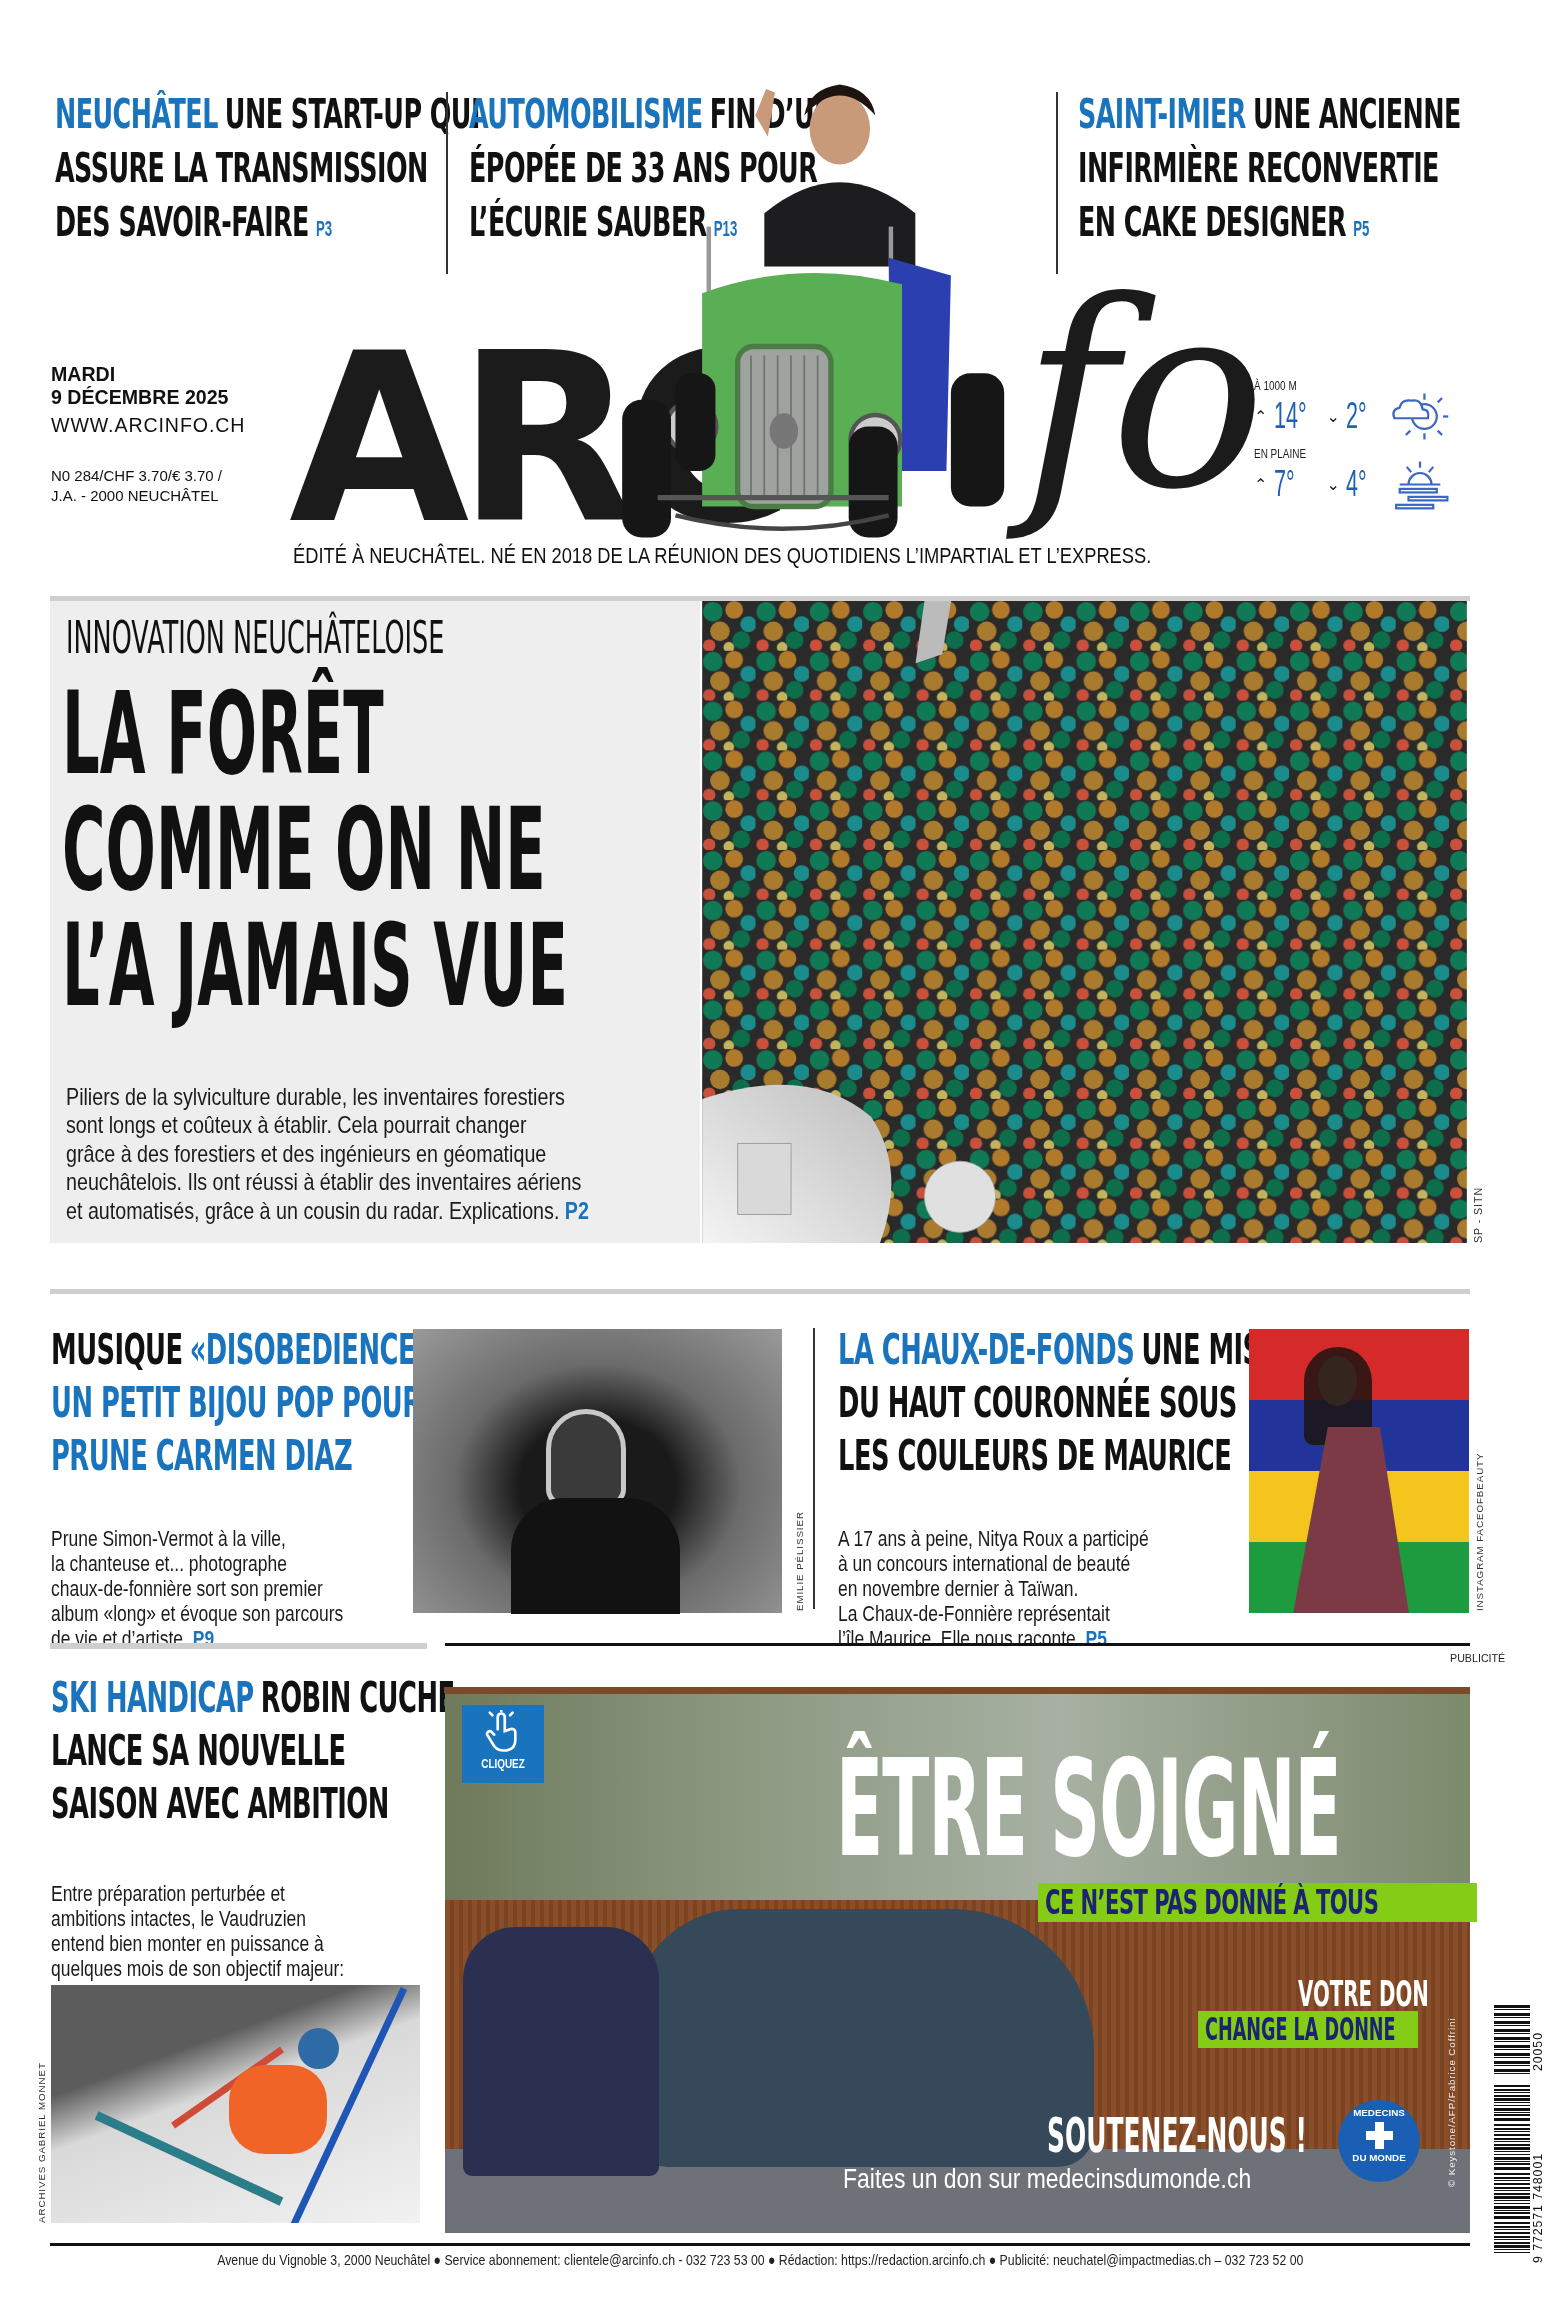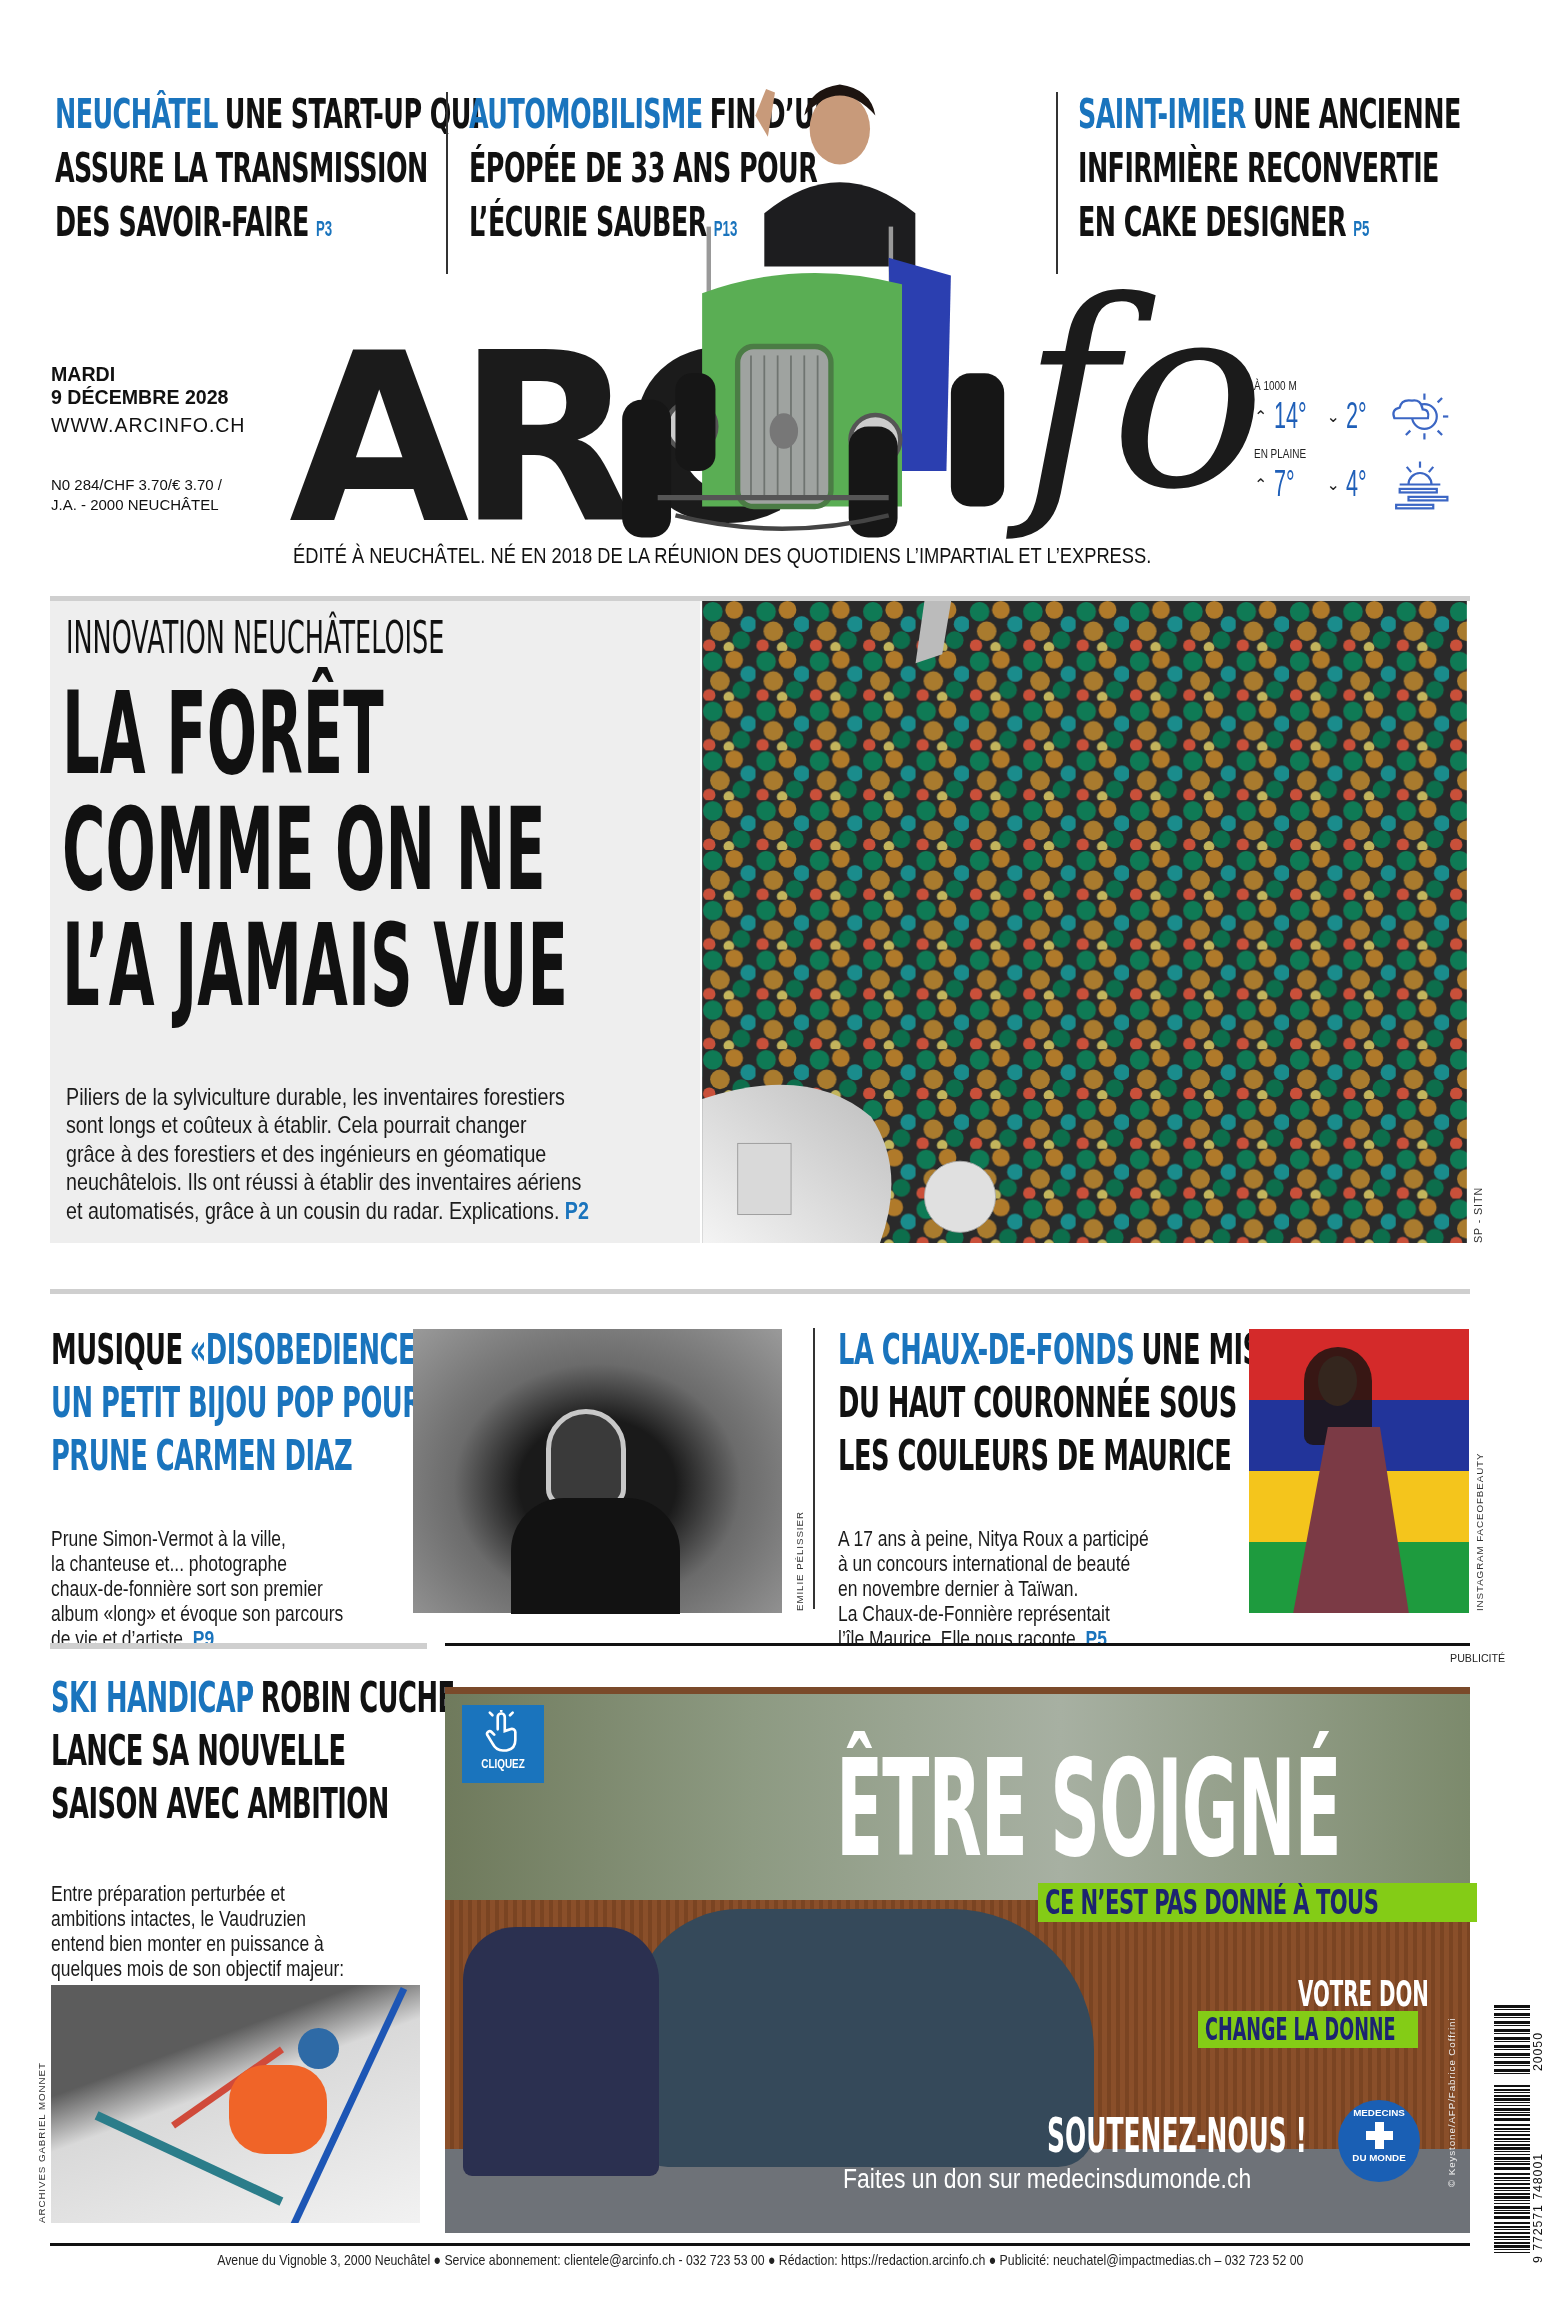--- a/index.html
+++ b/index.html
@@ -14,21 +14,21 @@
   .teaser { top: 87px; width: 391px; font-size: 41px; line-height: 54px; }
   .teaser .txt { display: inline-block; transform: scaleX(0.62); transform-origin: left top; white-space: nowrap; }
   .teaser .pg { font-size: 21.3px; }
   .vline { width: 1.8px; background: #333; }
 
   
   .date-block { left: 51px; top: 363px; font-size: 19.6px; line-height: 23px; }
   .date-day { font-weight: bold; }
   .date-full { font-weight: bold; }
   .site { margin-top: 5.3px; font-size: 19.6px; letter-spacing: 0.9px; }
-  .issue { margin-top: 38px; font-size: 15px; line-height: 19.6px; }
+  .issue { margin-top: 29px; font-size: 15px; line-height: 19.6px; }
 
   
   .logo-arc { left: 289px; top: 342px; font-family: "DejaVu Sans", sans-serif; font-weight: bold; font-size: 233px; line-height: 196px; color: #1b1b1b; letter-spacing: -12.4px; }
   .logo-fo { left: 1022px; top: 267px; font-family: "DejaVu Serif", serif; font-style: italic; font-size: 258px; line-height: 258px; color: #1b1b1b; letter-spacing: -7.1px; }
 
   
   .car { left: 622px; top: 80px; width: 409px; height: 462px; }
 
   
   .weather { left: 1254px; top: 378px; width: 204px; }
@@ -98,21 +98,21 @@
     <span class="hl blue" style="letter-spacing:-0.9px">SAINT-IMIER</span>
     <span class="hl" style="letter-spacing:-0.9px">UNE ANCIENNE</span><br>
     <span class="hl" style="letter-spacing:-0.9px">INFIRMIÈRE RECONVERTIE</span><br>
     <span class="hl" style="letter-spacing:-0.9px">EN CAKE DESIGNER</span>
     <span class="pg">P5</span>
   </div>
 </div>
 
 <div class="abs date-block">
   <div class="date-day">MARDI</div>
-  <div class="date-full">9 DÉCEMBRE 2028</div>
+  <div class="date-full">9 DÉCEMBRE 2025</div>
   <div class="site">WWW.ARCINFO.CH</div>
   <div class="issue">N0 284/CHF 3.70/€ 3.70 /</div>
   <div class="issue" style="margin-top:0">J.A. - 2000 NEUCHÂTEL</div>
 </div>
 
 <div class="abs logo-arc">ARC</div>
 <div class="abs logo-fo">fo</div>
 
 <svg class="abs car" viewBox="0 0 460 520">
 

